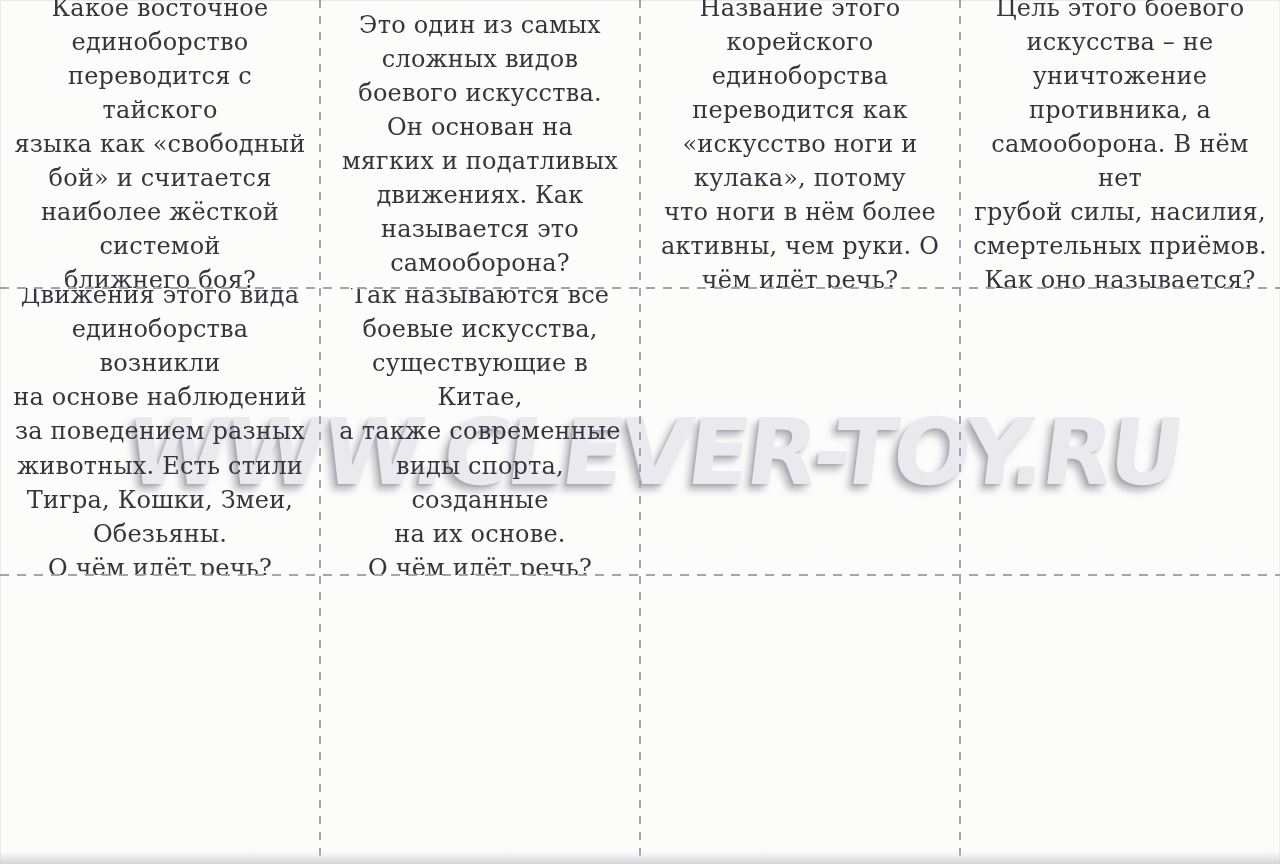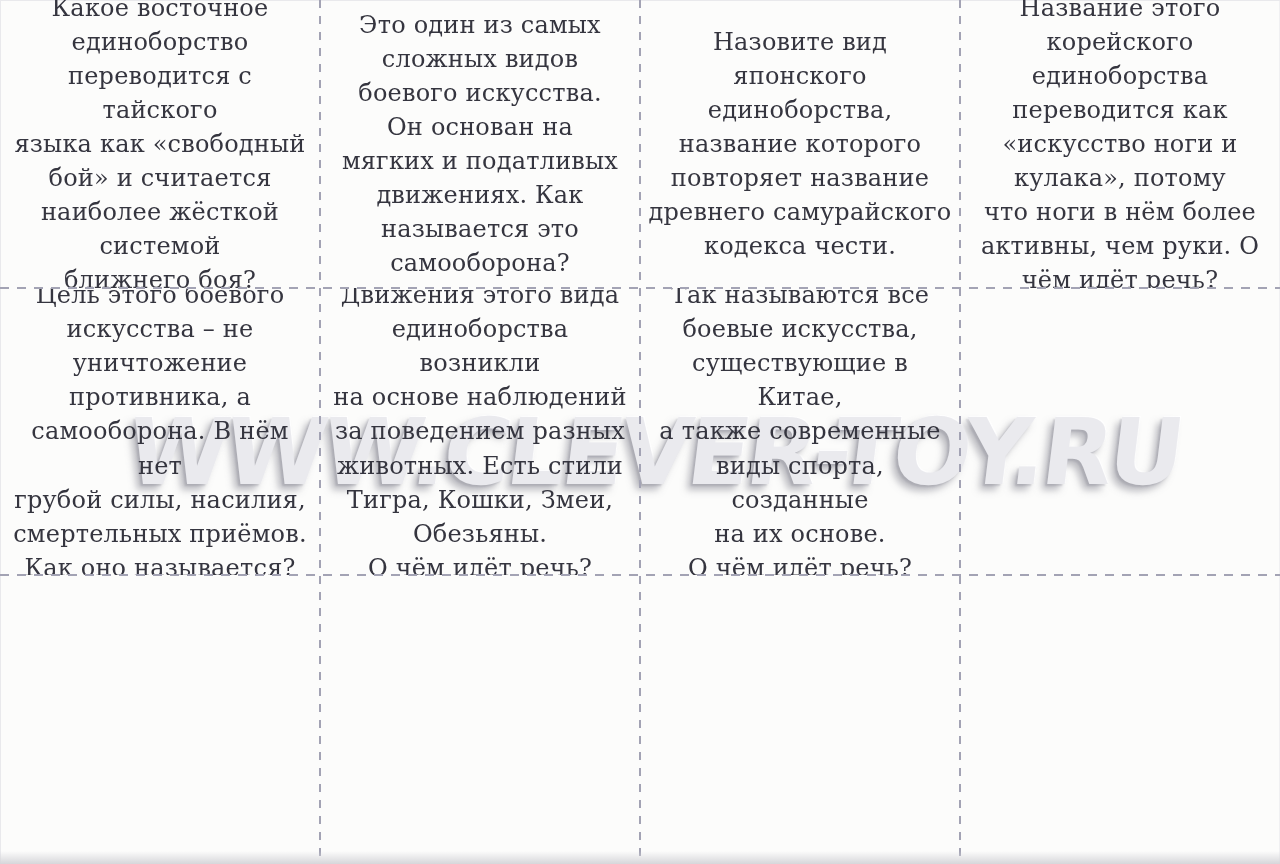--- a/index.html
+++ b/index.html
@@ -117,29 +117,20 @@
       <p class="card-text">Это один из самых
 сложных видов
 боевого искусства.
 Он основан на
 мягких и податливых
 движениях. Как
 называется это
 самооборона?</p>
     </div>
     <div class="card">
-      <p class="card-text">Назовите вид
-японского
-единоборства,
-название которого
-повторяет название
-древнего самурайского
-кодекса чести.</p>
-    </div>
-    <div class="card">
       <p class="card-text">Название этого
 корейского единоборства
 переводится как
 «искусство ноги и
 кулака», потому
 что ноги в нём более
 активны, чем руки. О
 чём идёт речь?</p>
     </div>
     <div class="card">

